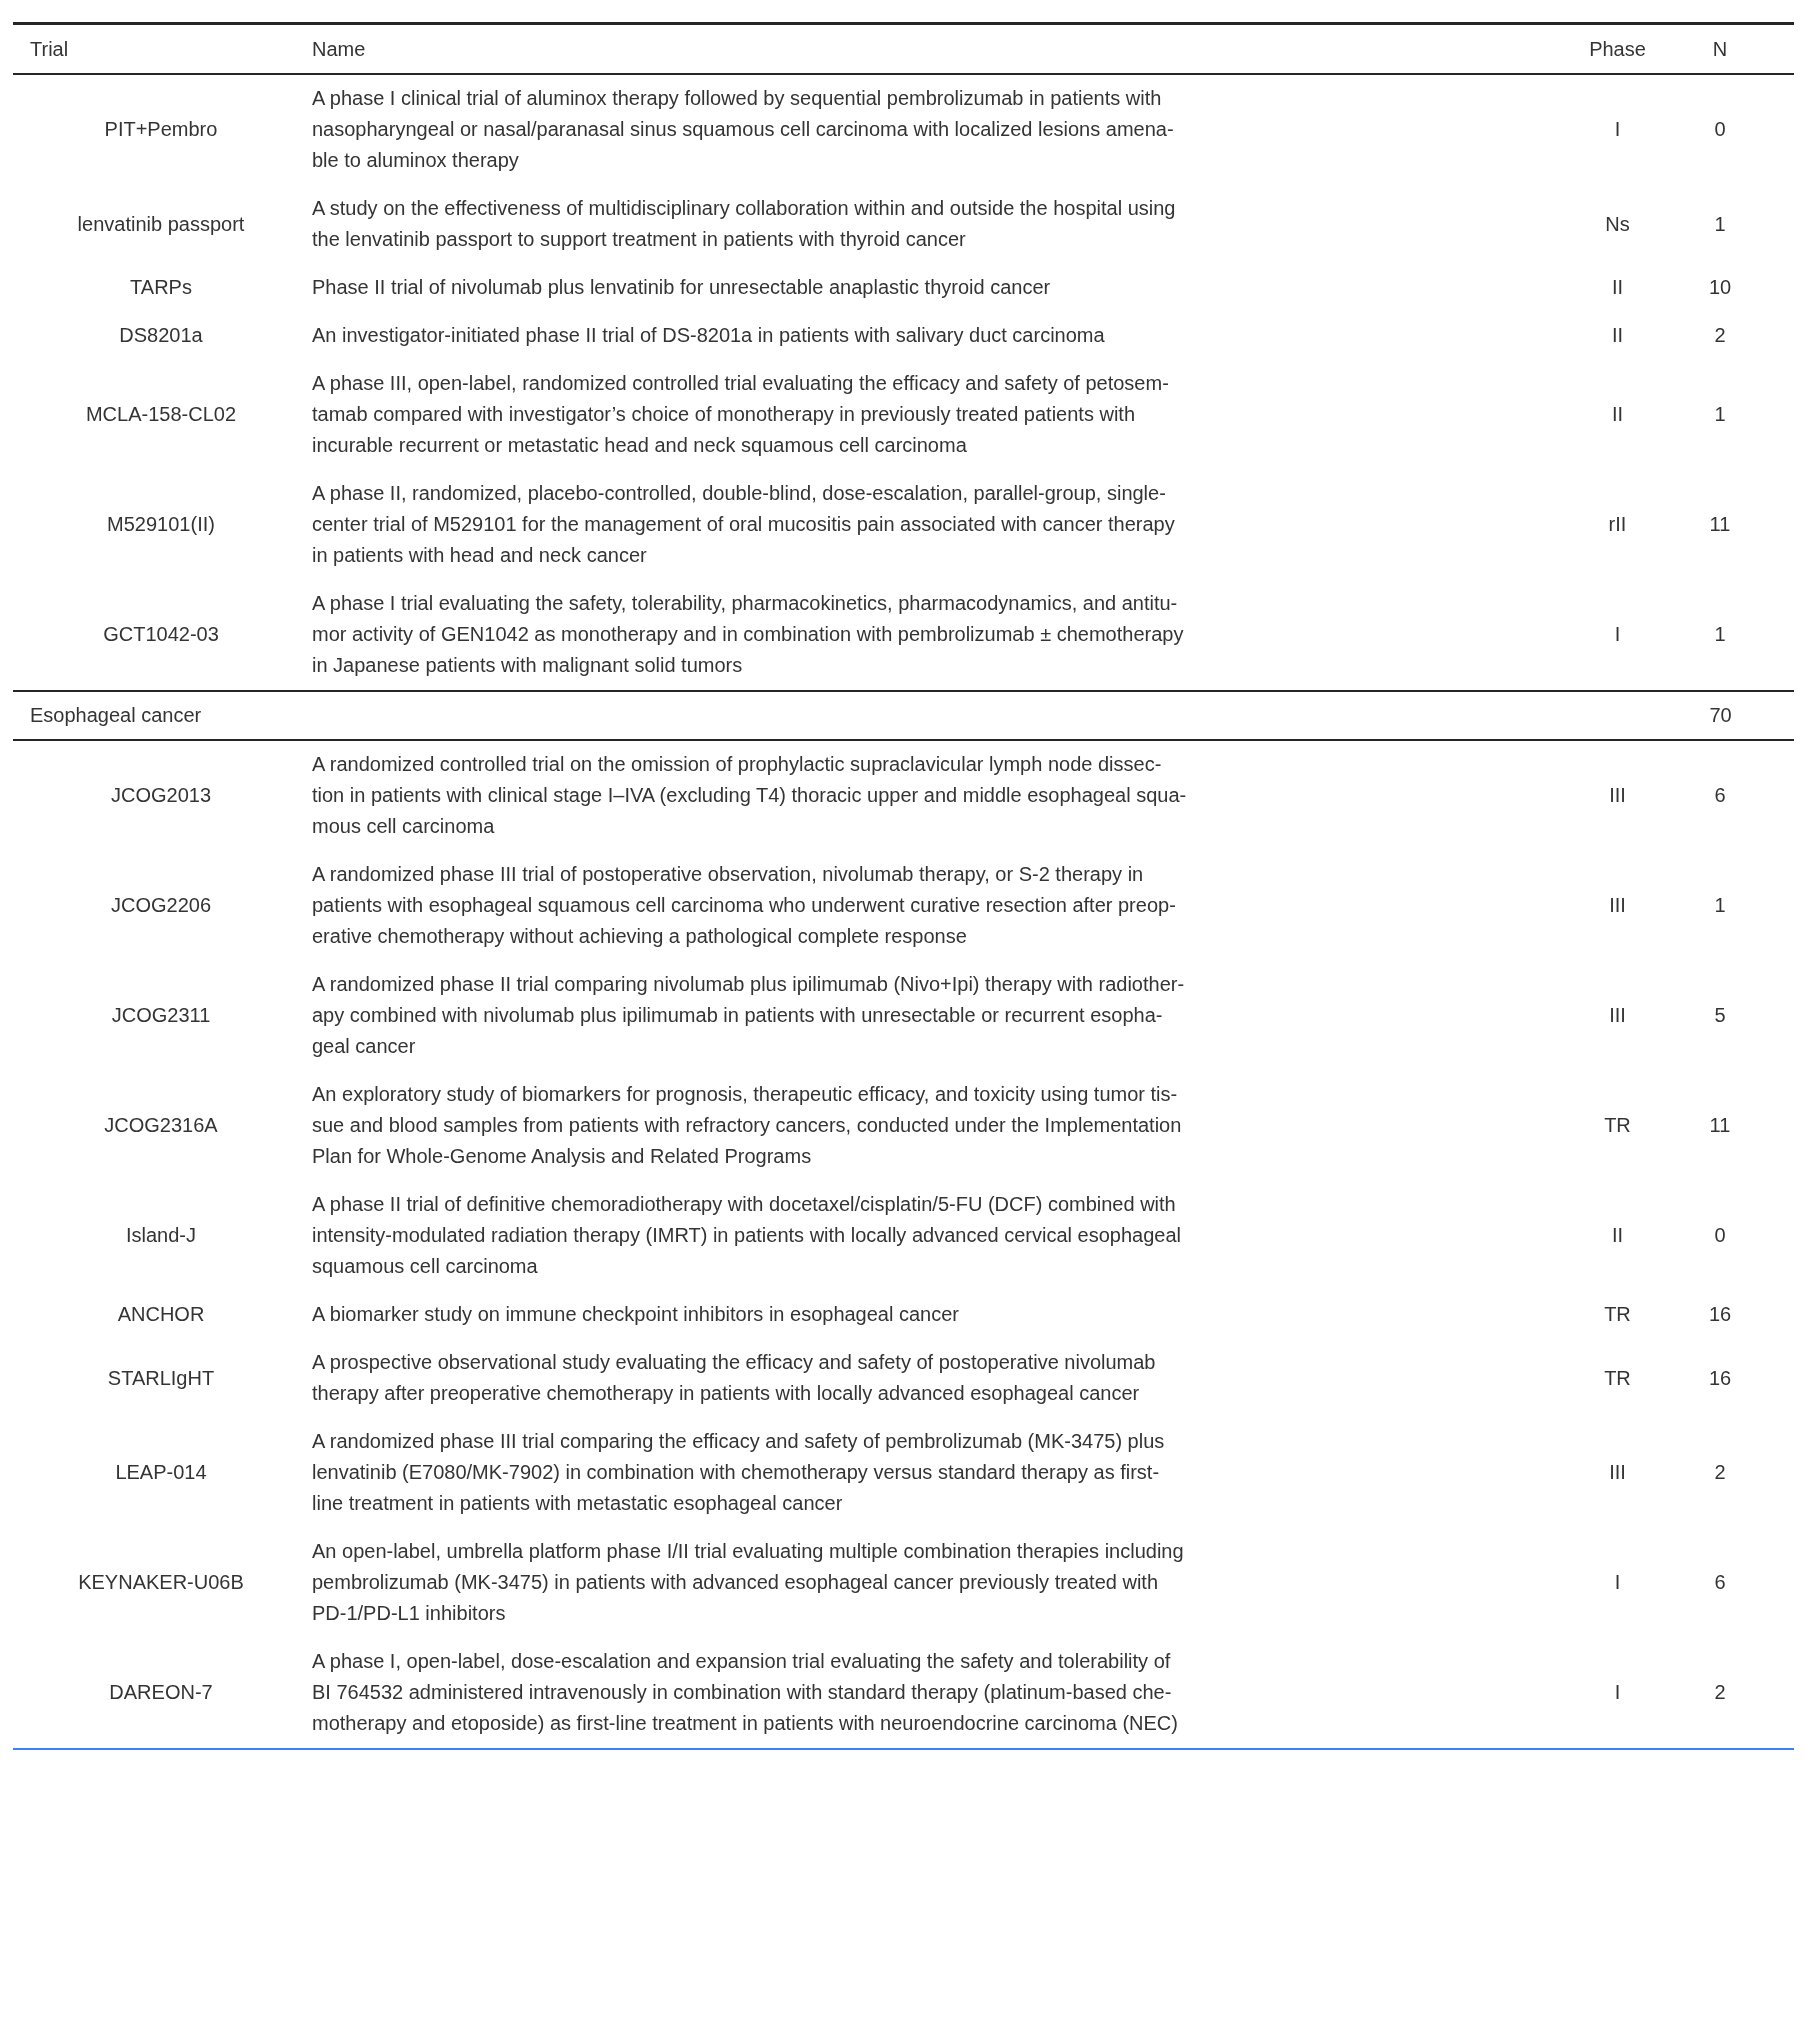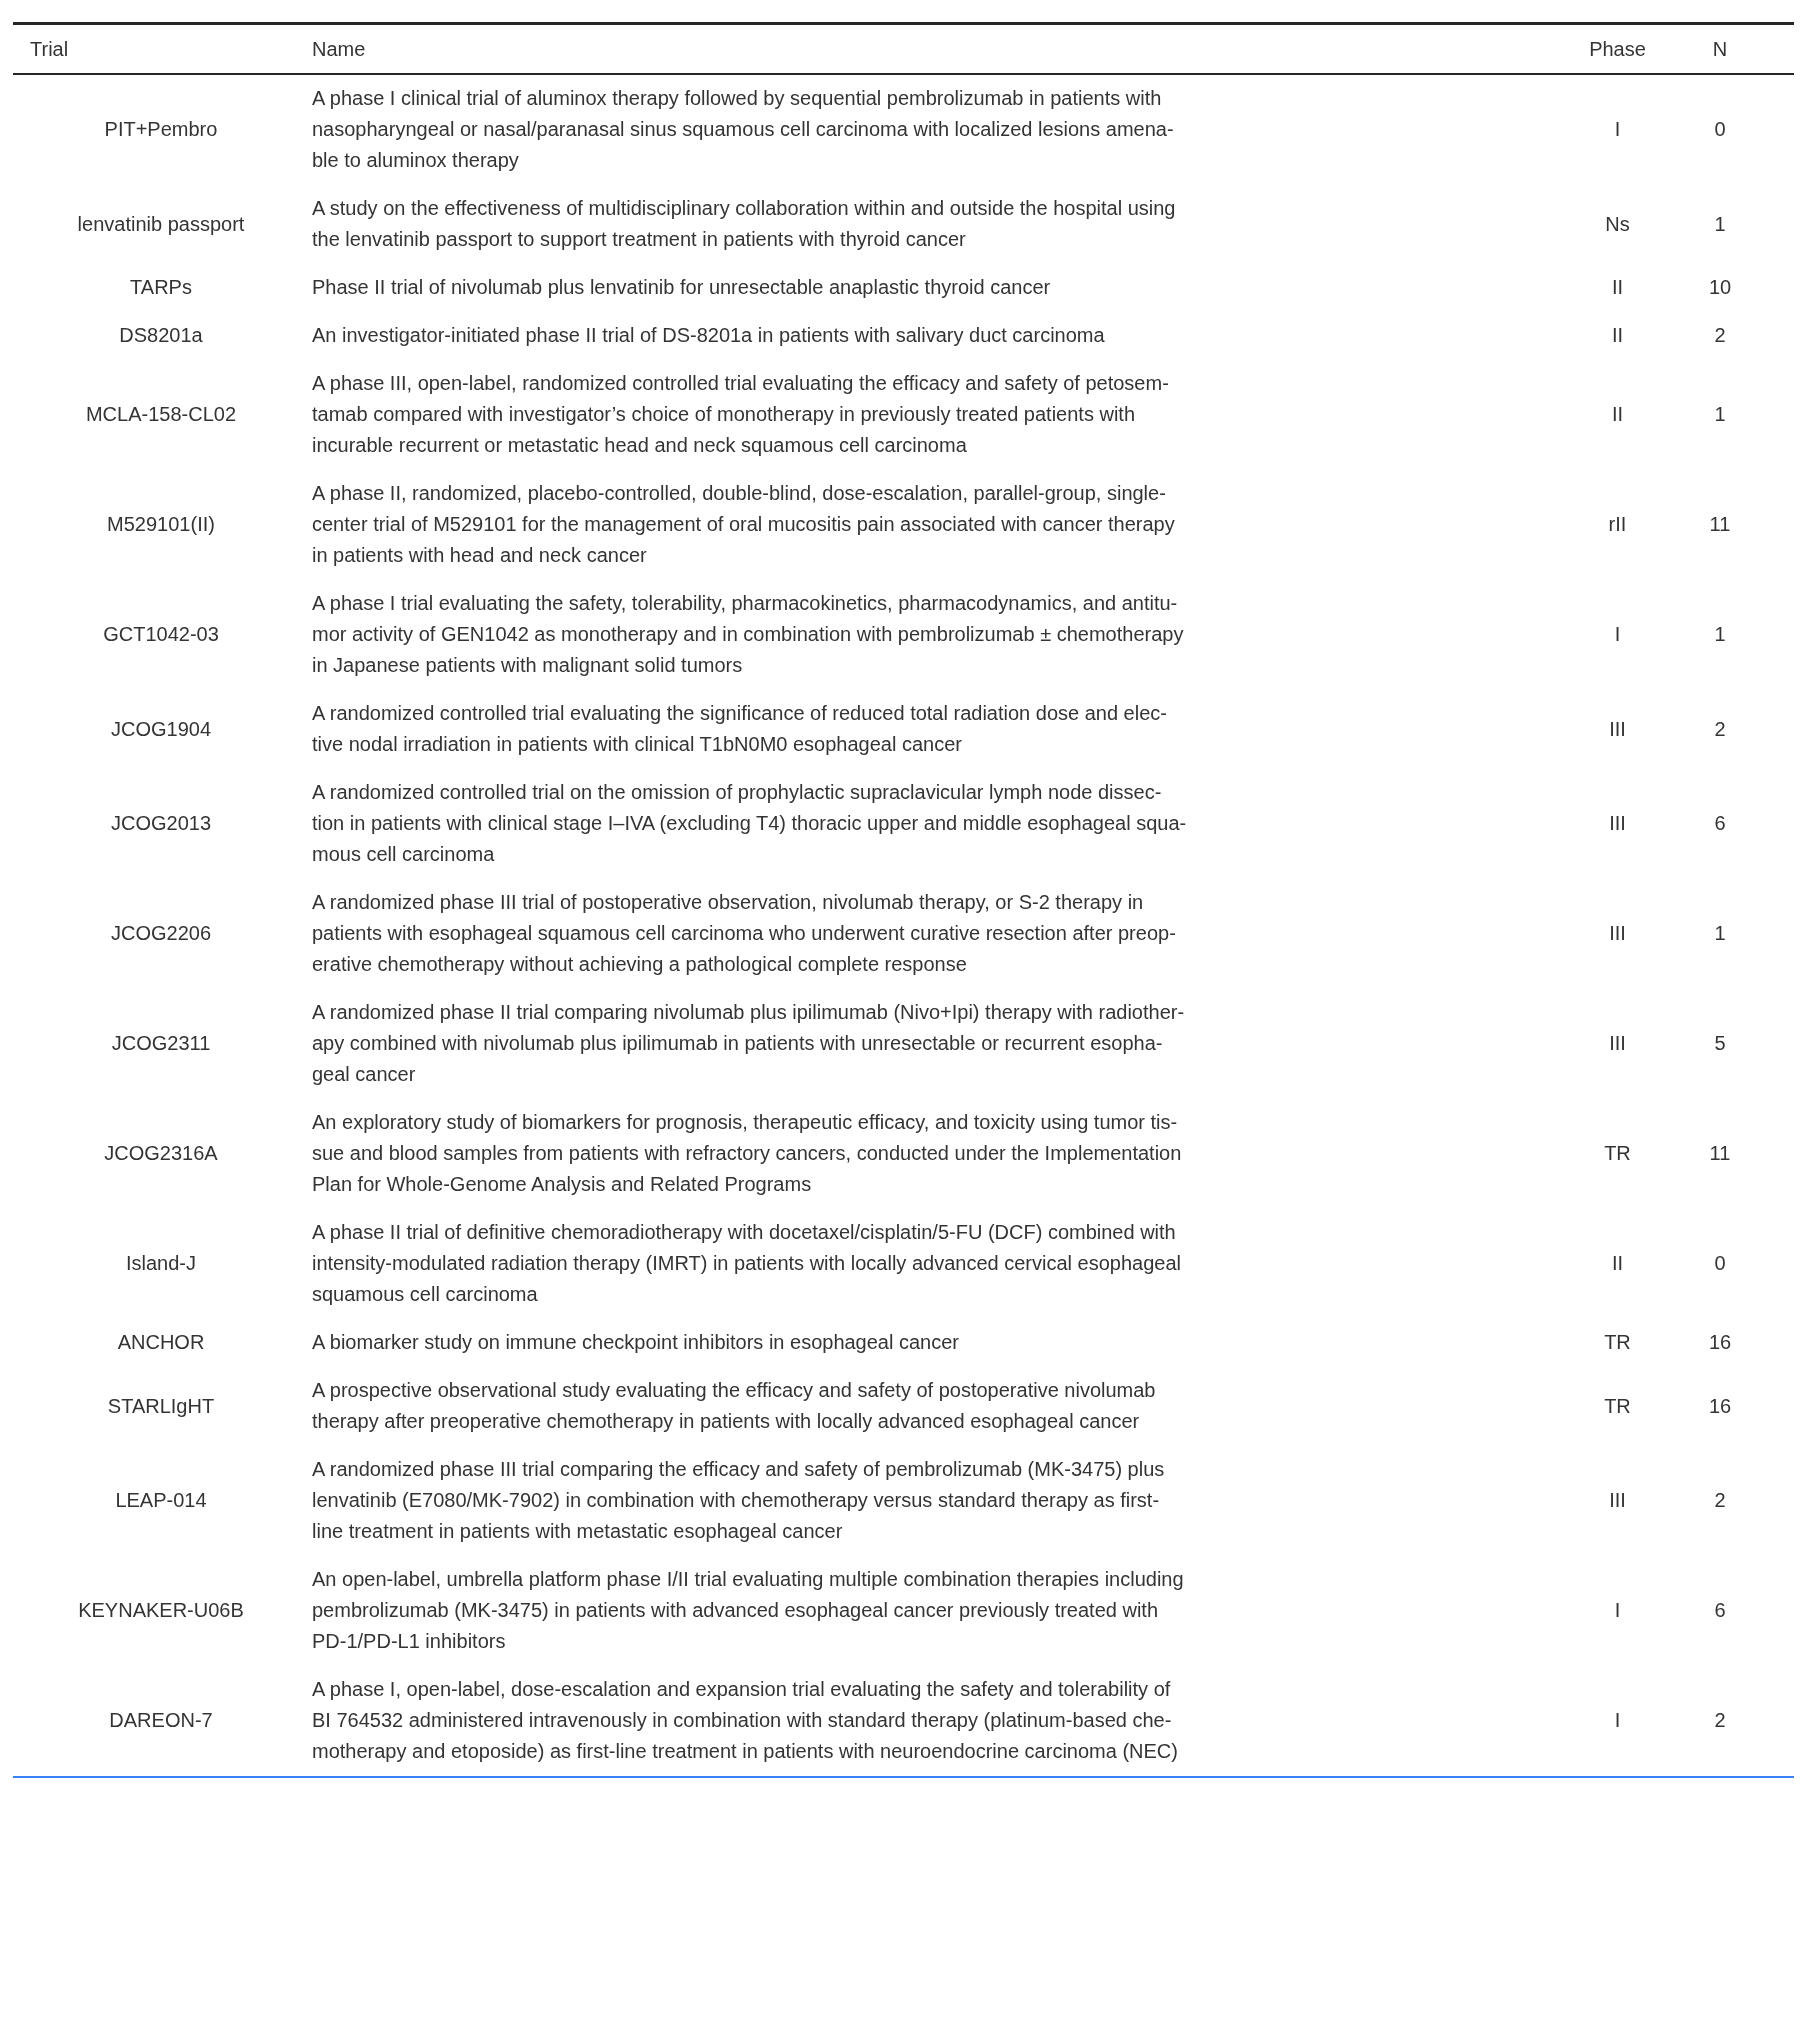--- a/index.html
+++ b/index.html
@@ -140,28 +140,25 @@
 
   <tr class="data-row">
     <td class="cell-trial">GCT1042-03</td>
     <td class="cell-name">A phase I trial evaluating the safety, tolerability, pharmacokinetics, pharmacodynamics, and antitu-
 mor activity of GEN1042 as monotherapy and in combination with pembrolizumab ± chemotherapy
 in Japanese patients with malignant solid tumors</td>
     <td class="cell-phase">I</td>
     <td class="cell-n">1</td>
   </tr>
 
-
-  <tr class="data-row">
-    <td class="cell-trial">JCOG1904</td>
-    <td class="cell-name">A randomized controlled trial evaluating the significance of reduced total radiation dose and elec-
-tive nodal irradiation in patients with clinical T1bN0M0 esophageal cancer</td>
-    <td class="cell-phase">III</td>
-    <td class="cell-n">2</td>
-  </tr>
+  <tr class="section-row">
+    <td class="section-header" colspan="3">Esophageal cancer</td>
+    <td class="cell-n">70</td>
+  </tr>
+
 
   <tr class="data-row">
     <td class="cell-trial">JCOG2013</td>
     <td class="cell-name">A randomized controlled trial on the omission of prophylactic supraclavicular lymph node dissec-
 tion in patients with clinical stage I–IVA (excluding T4) thoracic upper and middle esophageal squa-
 mous cell carcinoma</td>
     <td class="cell-phase">III</td>
     <td class="cell-n">6</td>
   </tr>
 

